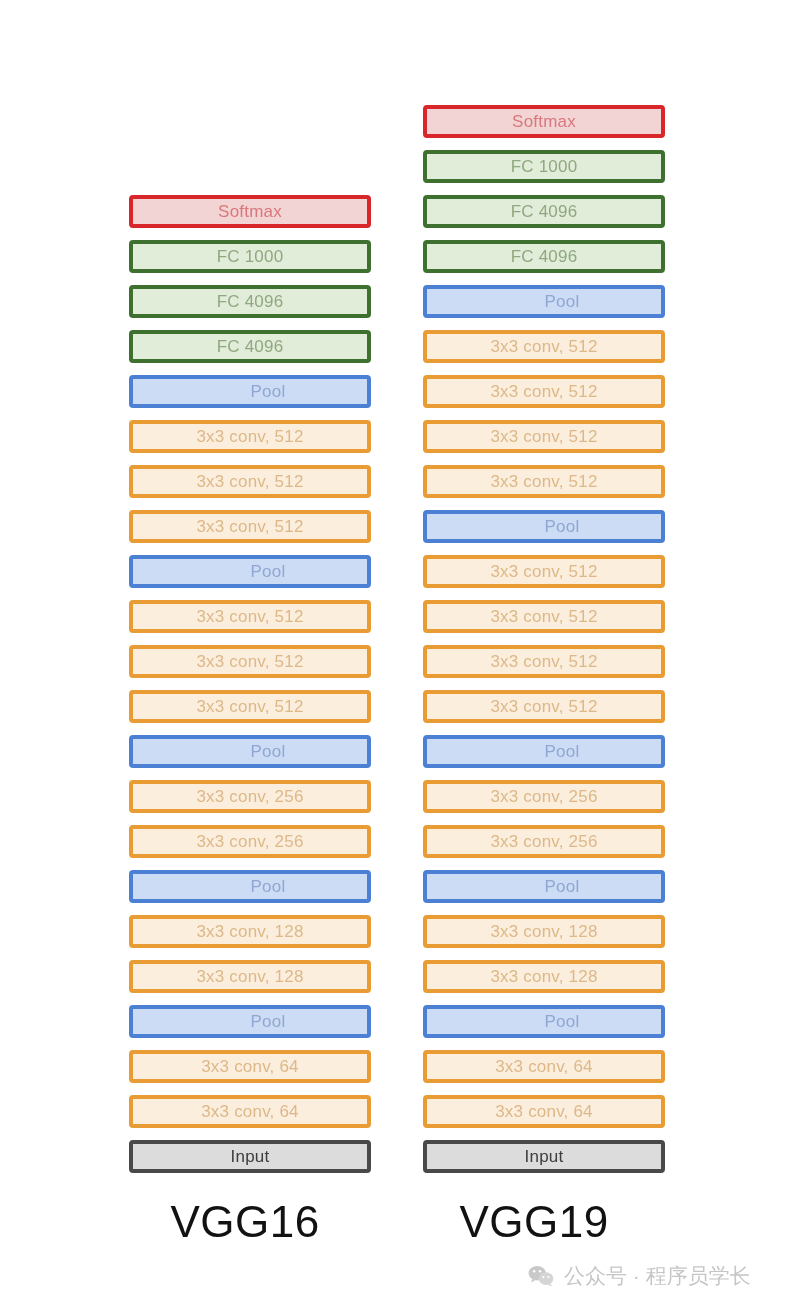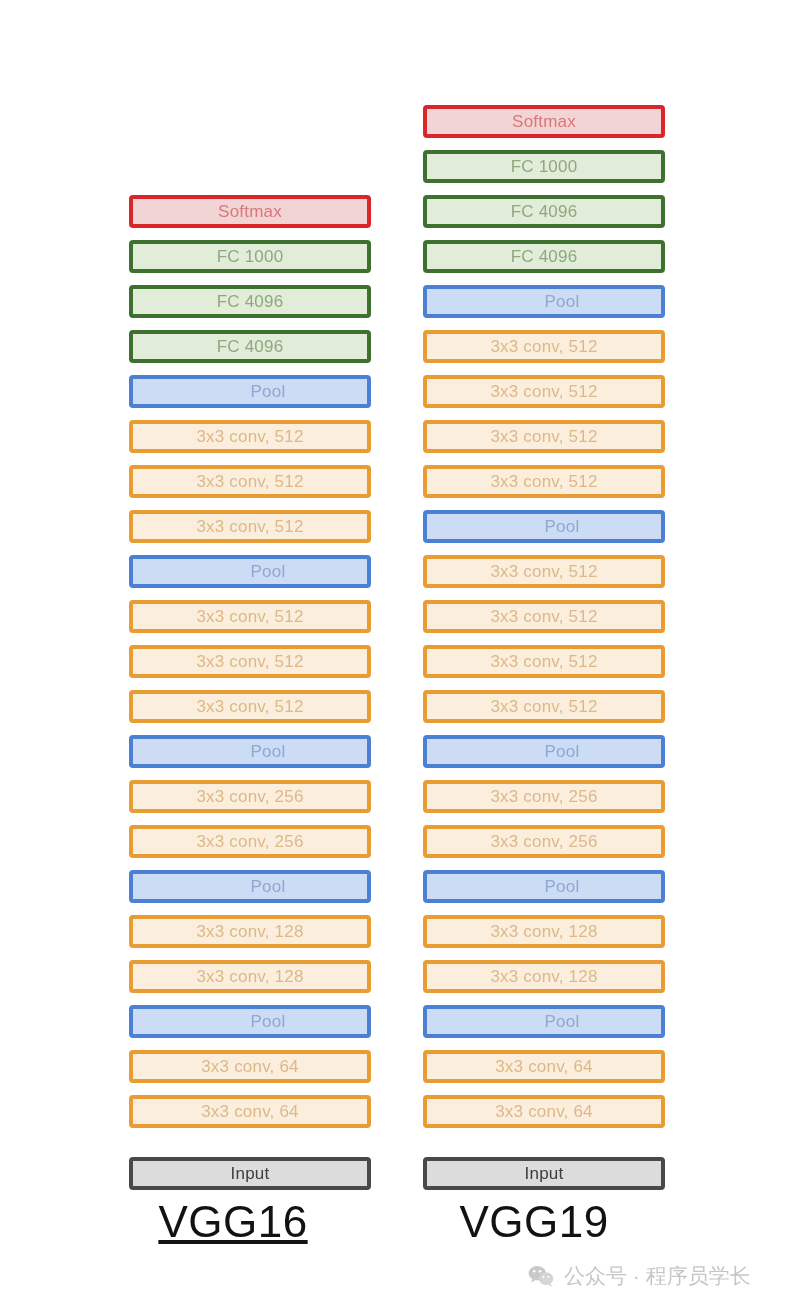--- a/index.html
+++ b/index.html
@@ -72,35 +72,34 @@
   }
   .t-conv {
     border-color: #e89c33;
     background: #fbeedd;
     color: #ddb888;
   }
   .t-input {
     border-color: #494949;
     background: #dcdcdc;
     color: #3d3d3d;
-    margin-top: 17px;
   }
 
   
   .col-caption {
     position: absolute;
     width: 242px;
     text-align: center;
     font-size: 44px;
     color: #121212;
     letter-spacing: 0.5px;
     top: 1200px;
     line-height: 1;
   }
-  #caption-vgg16 { left: 112px; text-decoration: underline; }
+  #caption-vgg16 { left: 124px; }
   #caption-vgg19 { left: 413px; }
 
   
   #watermark {
     position: absolute;
     left: 528px;
     top: 1262px;
     display: flex;
     align-items: center;
     gap: 9px;

